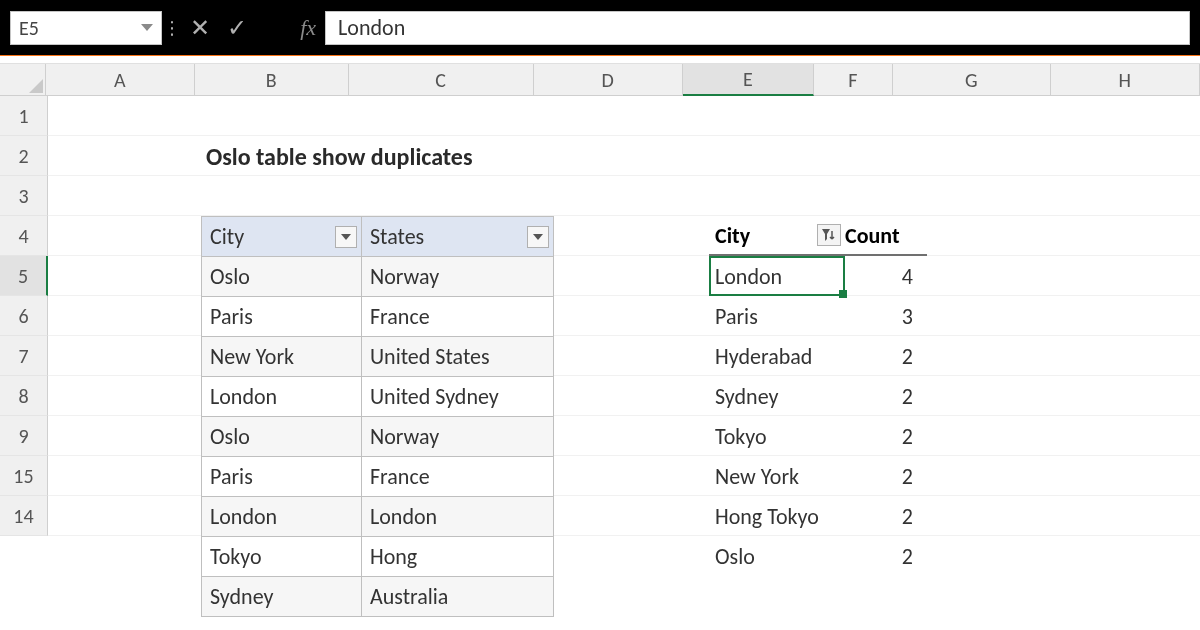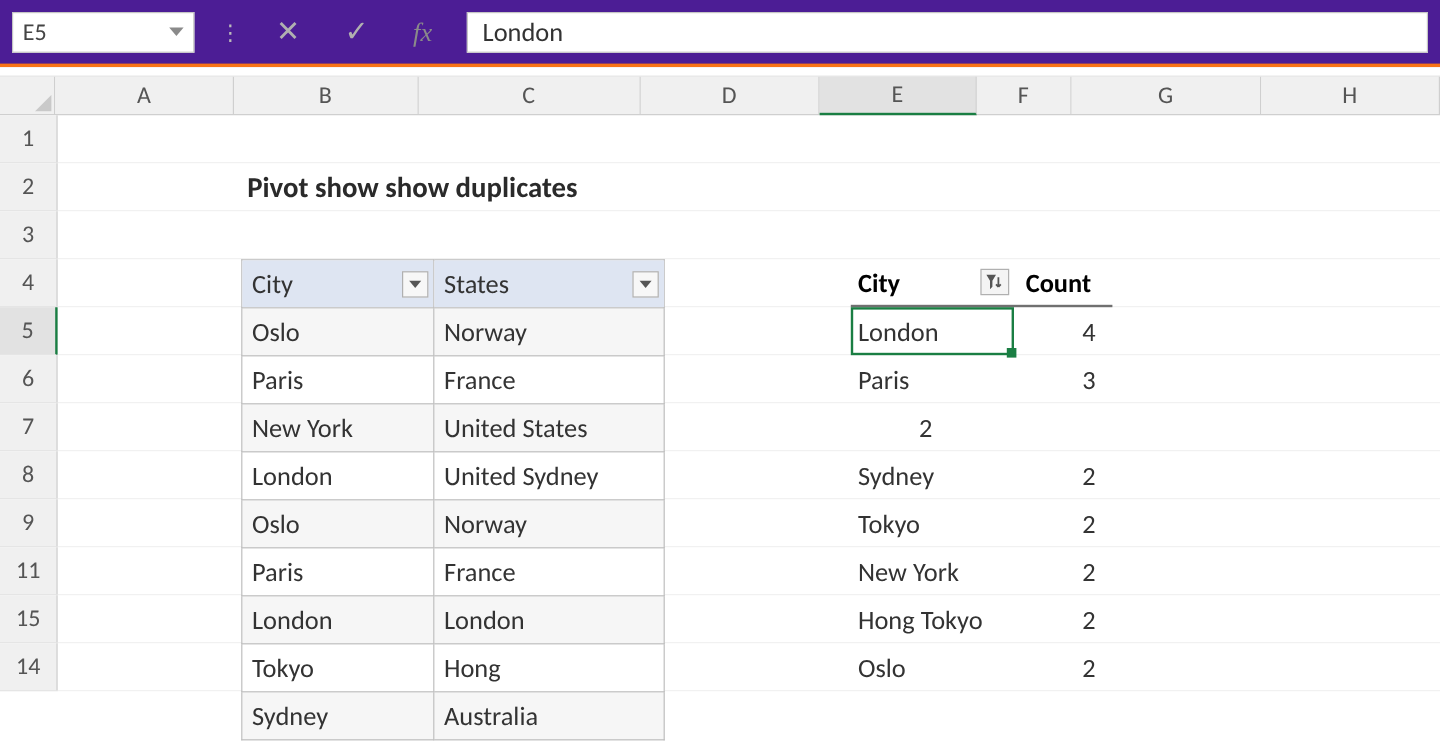--- a/index.html
+++ b/index.html
@@ -9,26 +9,26 @@
     background: #fff;
     overflow: hidden;
     width: 1200px;
     height: 630px;
     position: relative;
   }
 
   
   .formula-bar {
     height: 56px;
-    background: #4c1d95;
-    border-bottom: 3px solid #f97316;
+    background: #000000;
+    border-bottom: 1px solid #f97316;
     display: flex;
     align-items: center;
     padding: 0 10px;
-    gap: 21px;
+    gap: 1px;
   }
   .name-box {
     width: 152px;
     height: 34px;
     background: #fff;
     border: 1px solid #c5c5c5;
     display: flex;
     align-items: center;
     justify-content: space-between;
     padding: 0 8px;
@@ -49,20 +49,21 @@
     color: #b0b0b0;
     font-size: 24px;
     padding: 0 8px;
   }
   .fx {
     font-style: italic;
     font-family: "Times New Roman", serif;
     font-size: 22px;
     color: #8a8a8a;
     padding: 0 8px;
+    margin-left: 36px;
   }
   .formula-input {
     flex: 1;
     height: 34px;
     background: #fff;
     border: 1px solid #c5c5c5;
     display: flex;
     align-items: center;
     padding: 0 12px;
     font-size: 22px;
@@ -195,21 +196,21 @@
   
   .pivot-header {
     display: flex;
     height: 40px;
     border-bottom: 2px solid #707070;
     font-size: 22px;
     font-weight: bold;
     align-items: center;
   }
   .pivot-header .city-h { width: 136px; padding-left: 6px; position: relative; }
-  .pivot-header .count-h { width: 82px; text-align: center; padding-right: 8px; }
+  .pivot-header .count-h { width: 82px; text-align: left; padding-right: 8px; }
   .pivot-filter {
     position: absolute;
     right: 4px;
     top: 50%;
     transform: translateY(-50%);
     width: 24px; height: 22px;
     background: #f4f4f4;
     border: 1px solid #b0b0b0;
     display: flex;
     align-items: center;
@@ -343,41 +344,35 @@
       <div class="cells"></div>
     </div>
   <div class="row">
       <div class="rh">
         <span>9</span>
       </div>
       <div class="cells"></div>
     </div>
   <div class="row">
       <div class="rh">
-        <span>11</span>
-      </div>
-      <div class="cells"></div>
-    </div>
-  <div class="row">
-      <div class="rh">
         <span>15</span>
       </div>
       <div class="cells"></div>
     </div>
   <div class="row">
       <div class="rh">
         <span>14</span>
       </div>
       <div class="cells"></div>
     </div>
 </div>
 
 <div class="sheet-content">
 
-  <div class="abs title" style="left:158px; top:46px;">Pivot show show duplicates</div>
+  <div class="abs title" style="left:158px; top:46px;">Oslo table show duplicates</div>
 
   <table class="dtable abs" style="left:153px; top:120px;">
     <thead>
       <tr>
         <th class="th-city">
           <span>City</span>
           <span class="filter-btn">
               <span class="tri"></span>
             </span>
         </th>
@@ -445,20 +440,21 @@
     <div class="pivot-body" id="pivot-body">
         <div class="pivot-row">
           <div class="city-c">London</div>
           <div class="count-c">4</div>
         </div>
         <div class="pivot-row">
           <div class="city-c">Paris</div>
           <div class="count-c">3</div>
         </div>
         <div class="pivot-row">
+          <div class="city-c">Hyderabad</div>
           <div class="count-c">2</div>
         </div>
         <div class="pivot-row">
           <div class="city-c">Sydney</div>
           <div class="count-c">2</div>
         </div>
         <div class="pivot-row">
           <div class="city-c">Tokyo</div>
           <div class="count-c">2</div>
         </div>

